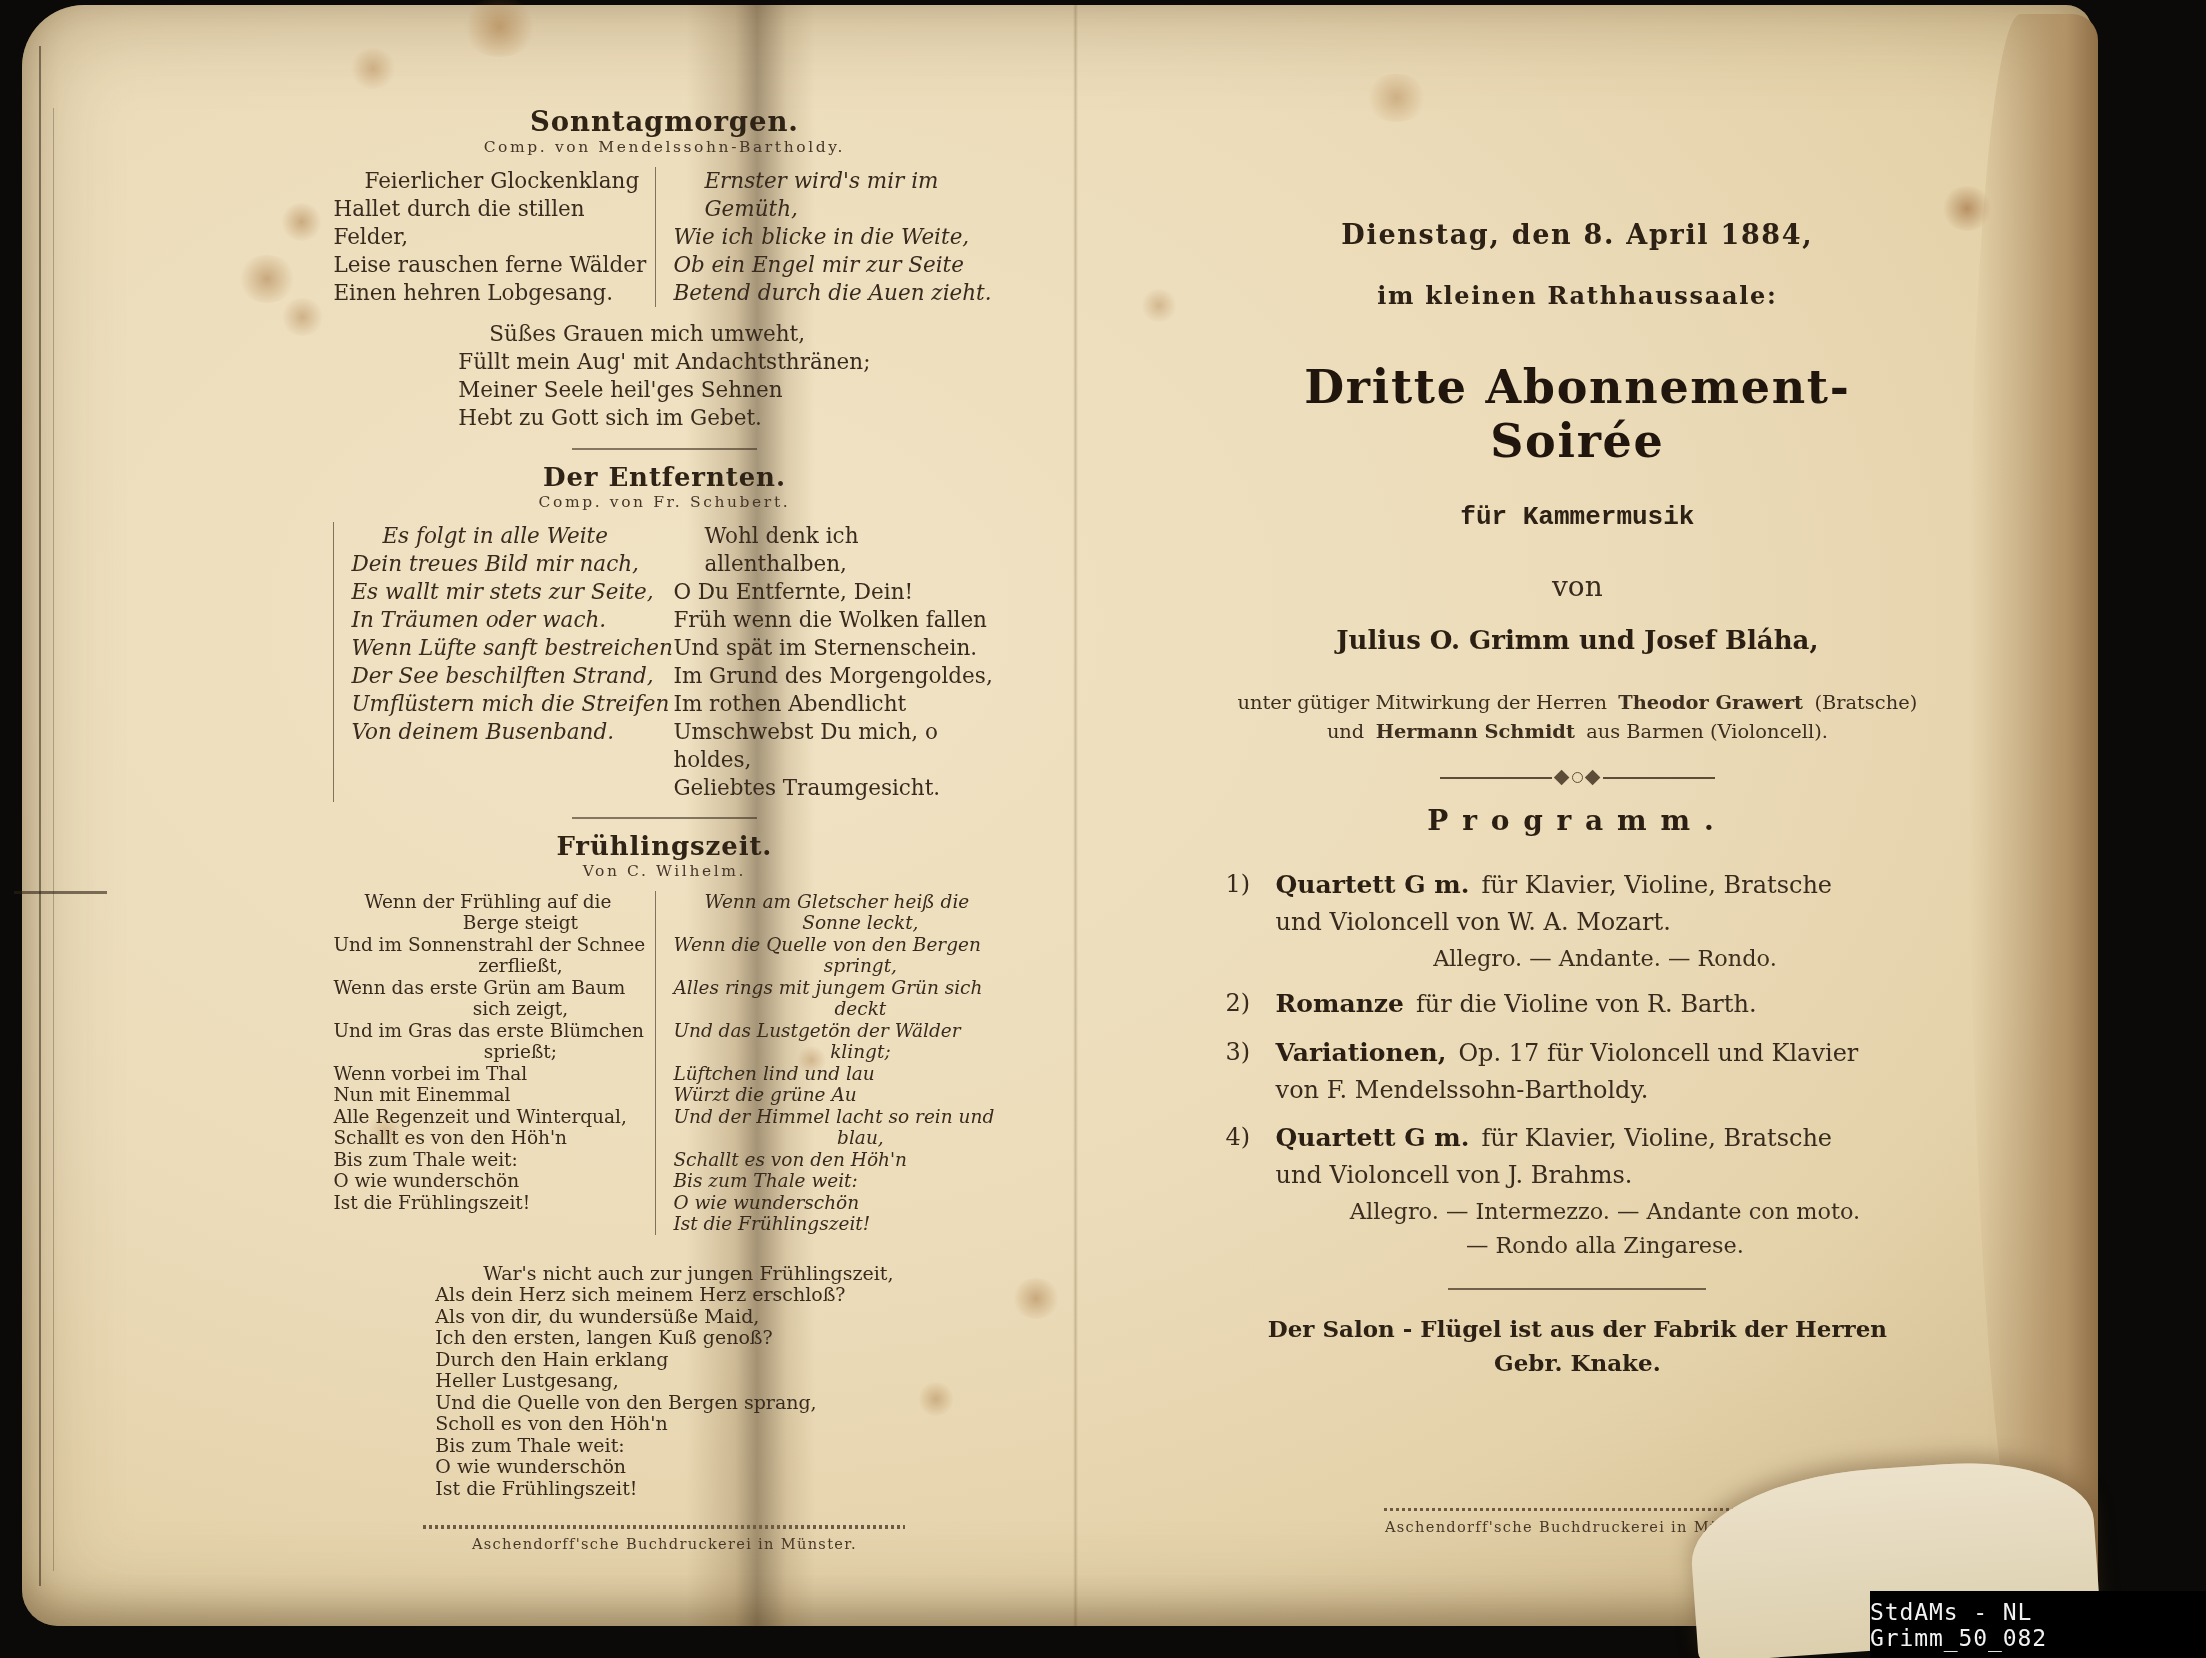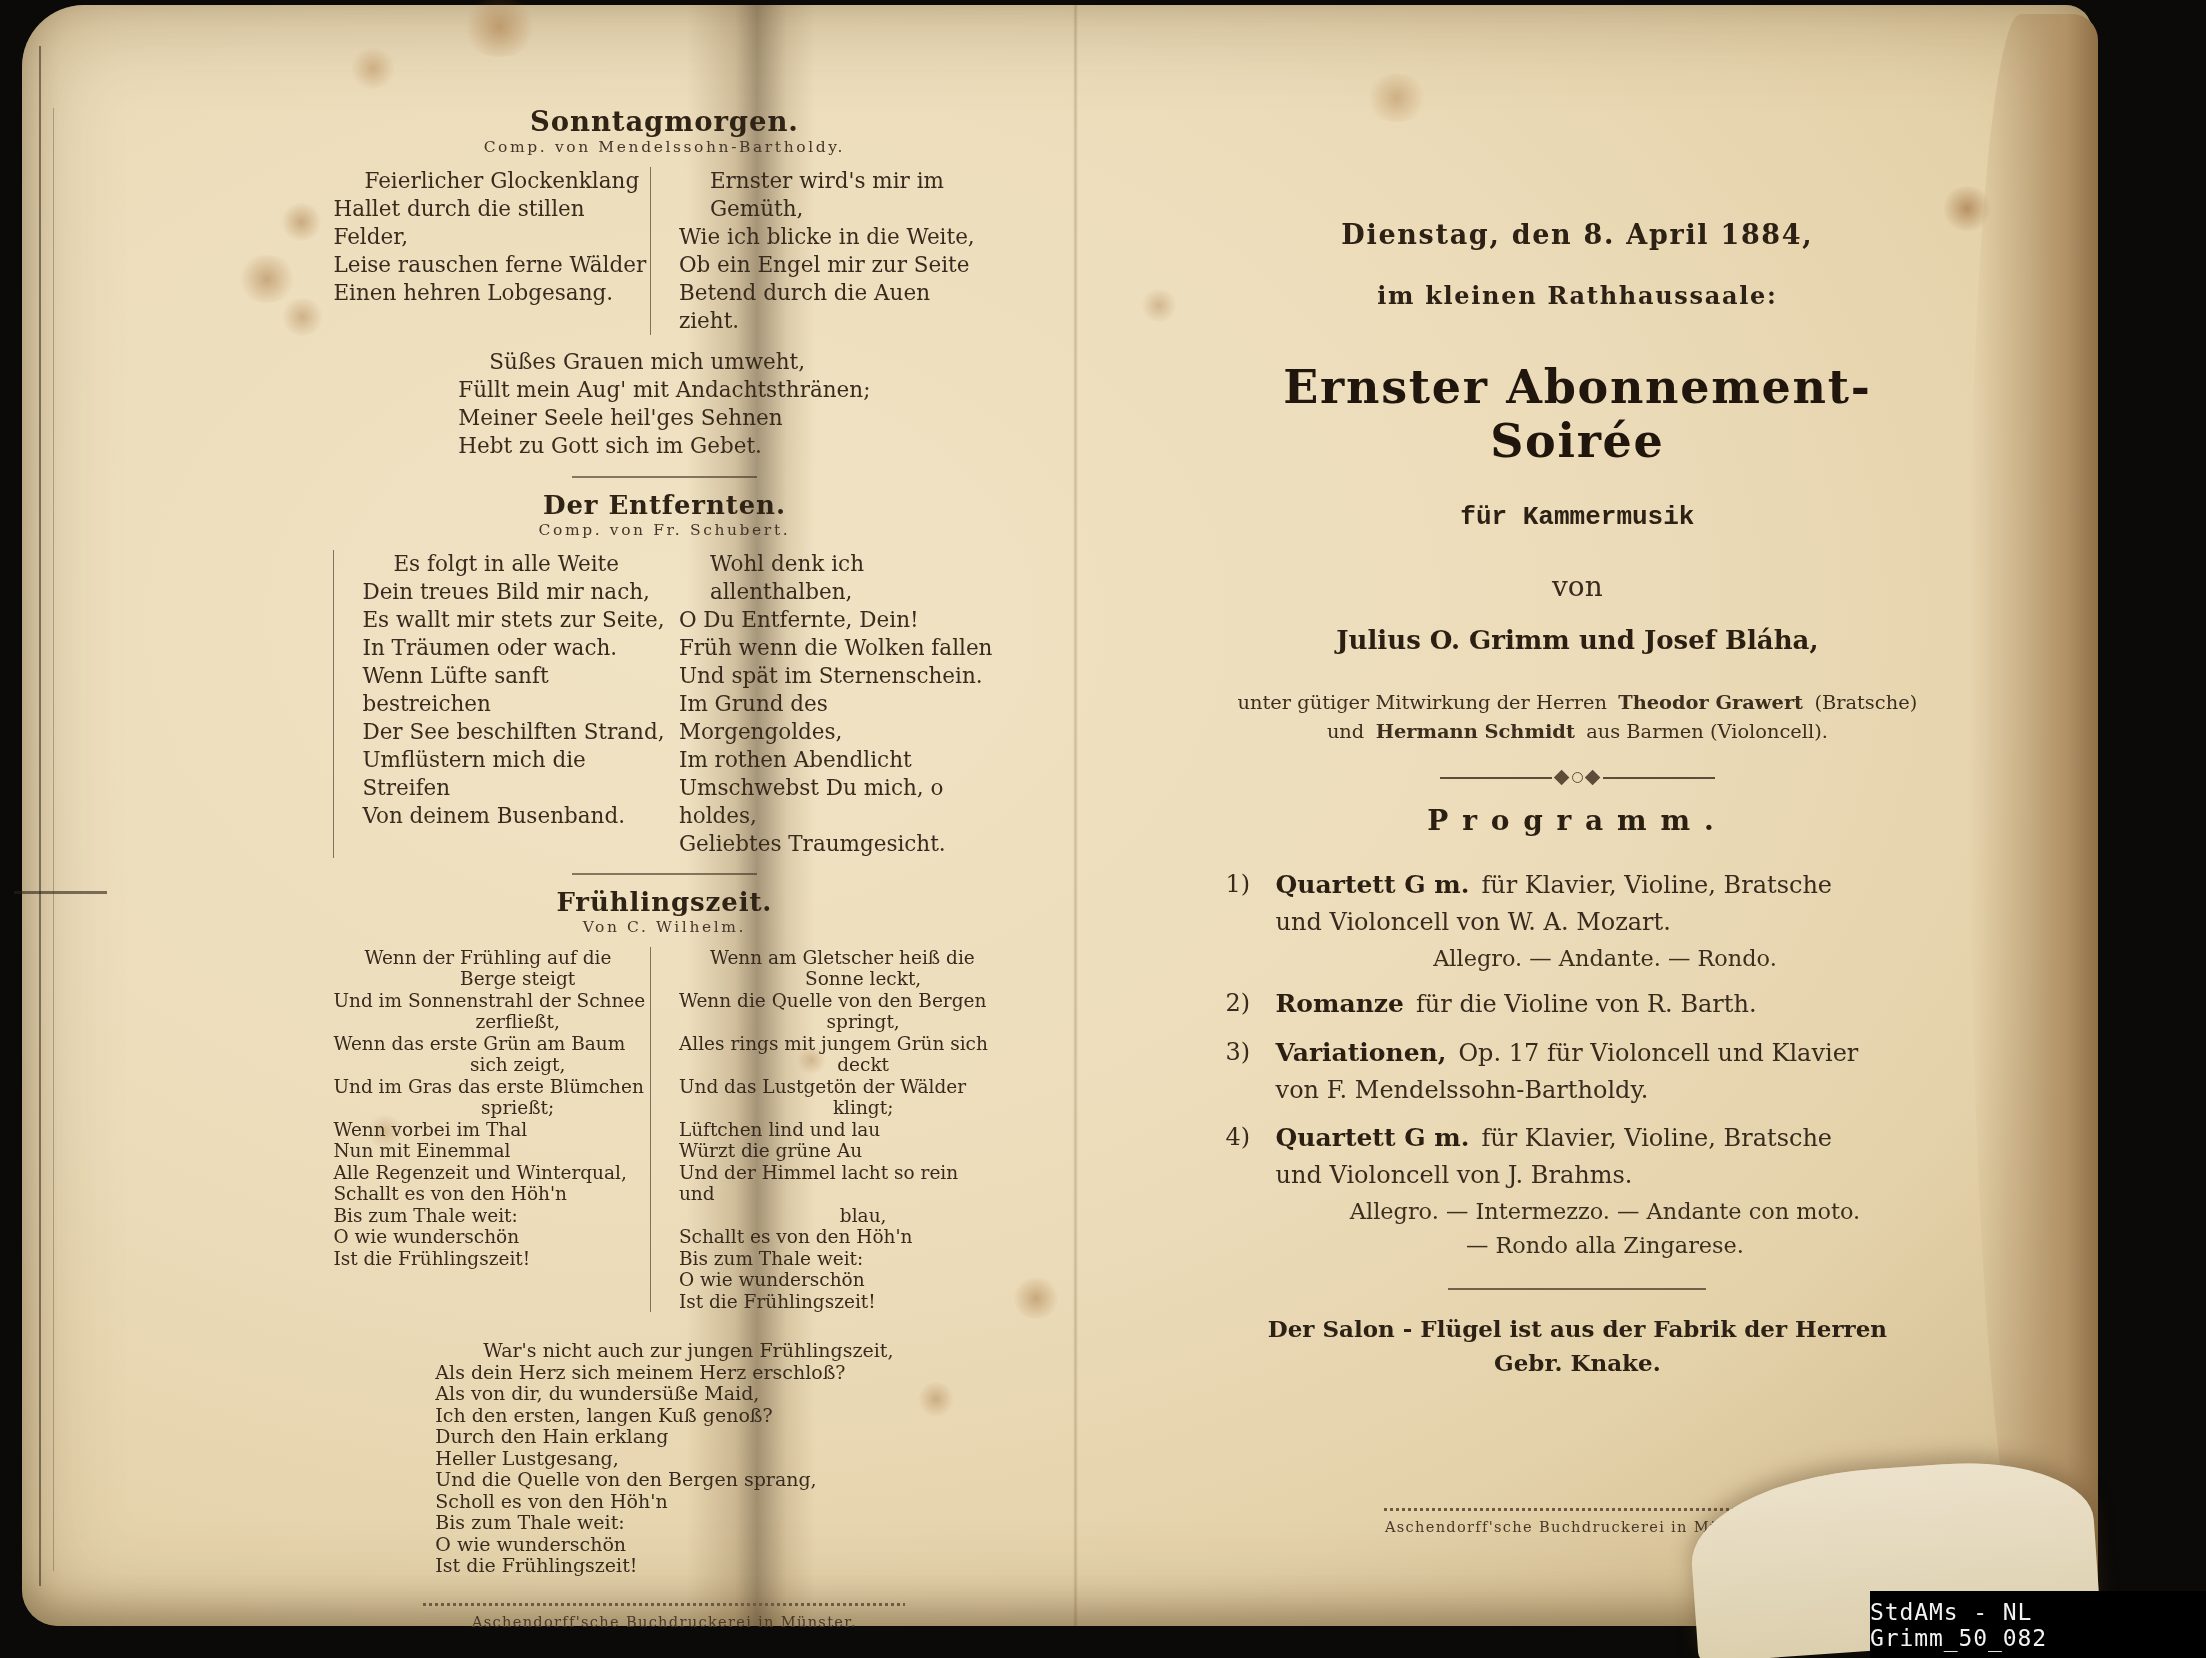--- a/index.html
+++ b/index.html
@@ -41,21 +41,21 @@
   .rule-v2 { position:absolute; left:31px; top:103px; width:0.9px; height:1463px; background:rgba(55,42,28,.30); }
   .rule-h  { position:absolute; left:-8.6px; top:886px; width:93px; height:2.6px; background:rgba(45,33,20,.60); }
   .stain { position:absolute; border-radius:50%; pointer-events:none; }
   
   .page-left { position:absolute; left:311px; top:96px; width:662px; }
   .song-title { margin:3.4px 0 1.7px; text-align:center; font-size:27.5px; font-weight:bold; letter-spacing:0.9px; color:#2f2316; }
   .song-title.small { font-size:26px; }
   .credit { text-align:center; font-size:15.5px; letter-spacing:2.6px; margin:0 0 10.3px; color:#45362a; }
   .cols { display:flex; }
   .col { flex:1; font-size:21.5px; line-height:28px; }
-  .col.rule { border-left:1.7px solid rgba(62,47,32,.62); padding-left:28px; }
+  .col.rule { border-left:1.7px solid rgba(62,47,32,.62); padding-left:17px;font-style:italic; }
   .col .line:first-child { padding-left:31px; }
   .cols.small .col { font-size:18.5px; line-height:21.5px; }
   .line.wrap { text-align:center; padding-left:52px; }
   .stanza-center { width:max-content; margin:13.8px auto 5.2px; font-size:21.5px; line-height:28px; }
   .stanza-center .line:first-child { padding-left:31px; }
   .stanza-final { width:max-content; margin:12px auto 0; font-size:19px; line-height:21.5px; }
   .stanza-final .line:first-child { padding-left:48px;margin-top:28px; }
   .hr-short { width:185px; height:1.7px; background:rgba(62,47,32,.60); margin:15.5px auto 12px; }
   .squiggle { height:3.4px; width:482px; margin:26px auto 6.9px;
     background:repeating-linear-gradient(90deg,#6d5a42 0 2.6px, rgba(0,0,0,0) 2.6px 6px); }
@@ -231,21 +231,21 @@
     </section>
 
     <div class="squiggle"></div>
     <div class="printer">Aschendorff'sche Buchdruckerei in Münster.</div>
   </div>
 
   <div class="page-right">
 
     <div class="date-line">Dienstag, den 8. April 1884,</div>
     <div class="venue-line">im kleinen Rathhaussaale:</div>
-    <div class="big-title">Ernster Abonnement-Soirée</div>
+    <div class="big-title">Dritte Abonnement-Soirée</div>
     <div class="subtitle">für Kammermusik</div>
     <div class="von">von</div>
     <div class="performers">Julius O. Grimm und Josef Bláha,</div>
 
     <div class="assist">
       <span>unter gütiger Mitwirkung der Herren</span>
       <b>Theodor Grawert</b>
       <span>(Bratsche)</span>
     </div>
     <div class="assist">

